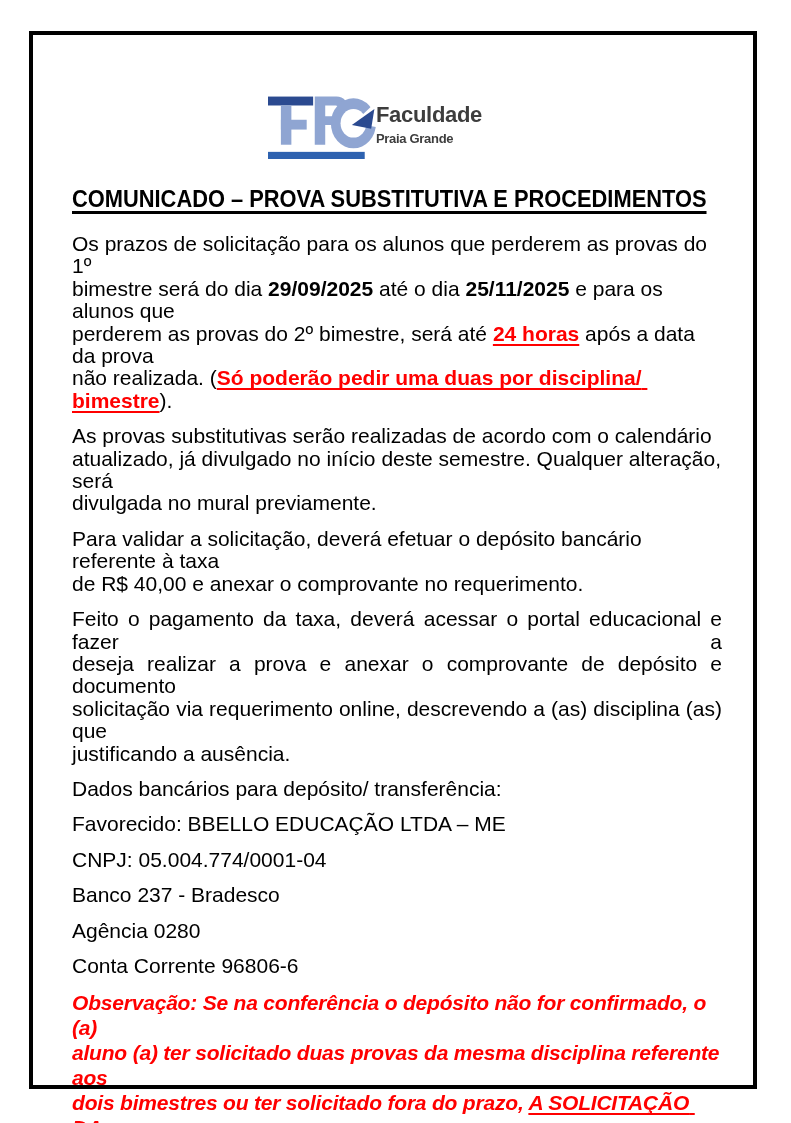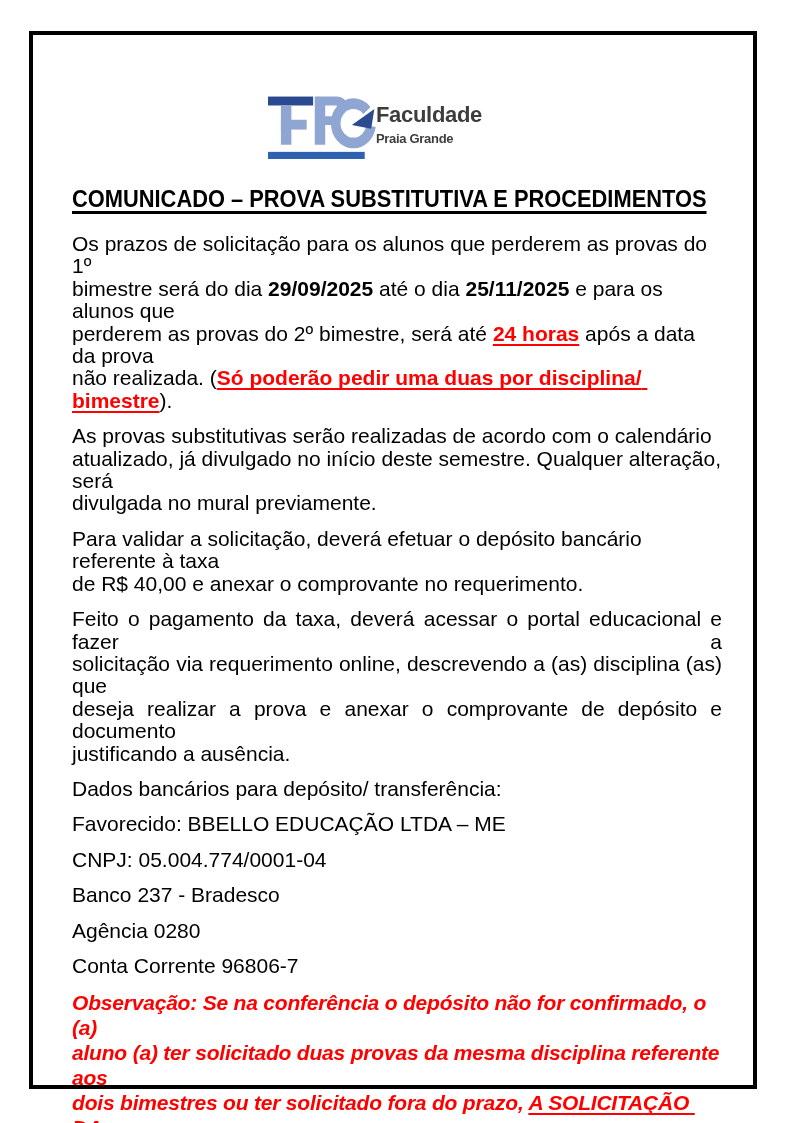--- a/index.html
+++ b/index.html
@@ -89,30 +89,30 @@
 bimestre será do dia </span><span class="bold">29/09/2025</span><span> até o dia </span><span class="bold">25/11/2025</span><span> e para os alunos que
 perderem as provas do 2º bimestre, será até </span><span class="bold red underline">24 horas</span><span> após a data da prova
 não realizada. (</span><span class="bold red underline">Só poderão pedir uma duas por disciplina/ bimestre</span><span>).</span></div>
       <div class="para"><span>As provas substitutivas serão realizadas de acordo com o calendário
 atualizado, já divulgado no início deste semestre. Qualquer alteração, será
 divulgada no mural previamente.</span></div>
       <div class="para"><span>Para validar a solicitação, deverá efetuar o depósito bancário referente à taxa
 de R$ 40,00 e anexar o comprovante no requerimento.</span></div>
       <div class="para justified">
         <div class="jline">Feito o pagamento da taxa, deverá acessar o portal educacional e fazer a</div>
+        <div class="jline">deseja realizar a prova e anexar o comprovante de depósito e documento</div>
         <div class="jline">solicitação via requerimento online, descrevendo a (as) disciplina (as) que</div>
-        <div class="jline">deseja realizar a prova e anexar o comprovante de depósito e documento</div>
         <div class="jline last">justificando a ausência.</div>
       </div>
       <div class="para"><span>Dados bancários para depósito/ transferência:</span></div>
       <div class="para"><span>Favorecido: BBELLO EDUCAÇÃO LTDA – ME</span></div>
       <div class="para"><span>CNPJ: 05.004.774/0001-04</span></div>
       <div class="para"><span>Banco 237 - Bradesco</span></div>
       <div class="para"><span>Agência 0280</span></div>
-      <div class="para"><span>Conta Corrente 96806-7</span></div>
+      <div class="para"><span>Conta Corrente 96806-6</span></div>
       <div class="para obs"><span class="bold italic red">Observação: Se na conferência o depósito não for confirmado, o (a)
 aluno (a) ter solicitado duas provas da mesma disciplina referente aos
 dois bimestres ou ter solicitado fora do prazo, </span><span class="bold italic red underline">A SOLICITAÇÃO DA
 PROVA SERÁ ANULADA</span><span class="bold italic red">.</span></div>
       <div class="para mt-extra"><span>Atenciosamente,</span></div>
     </div>
 
 </div>
 
 </body></html>

